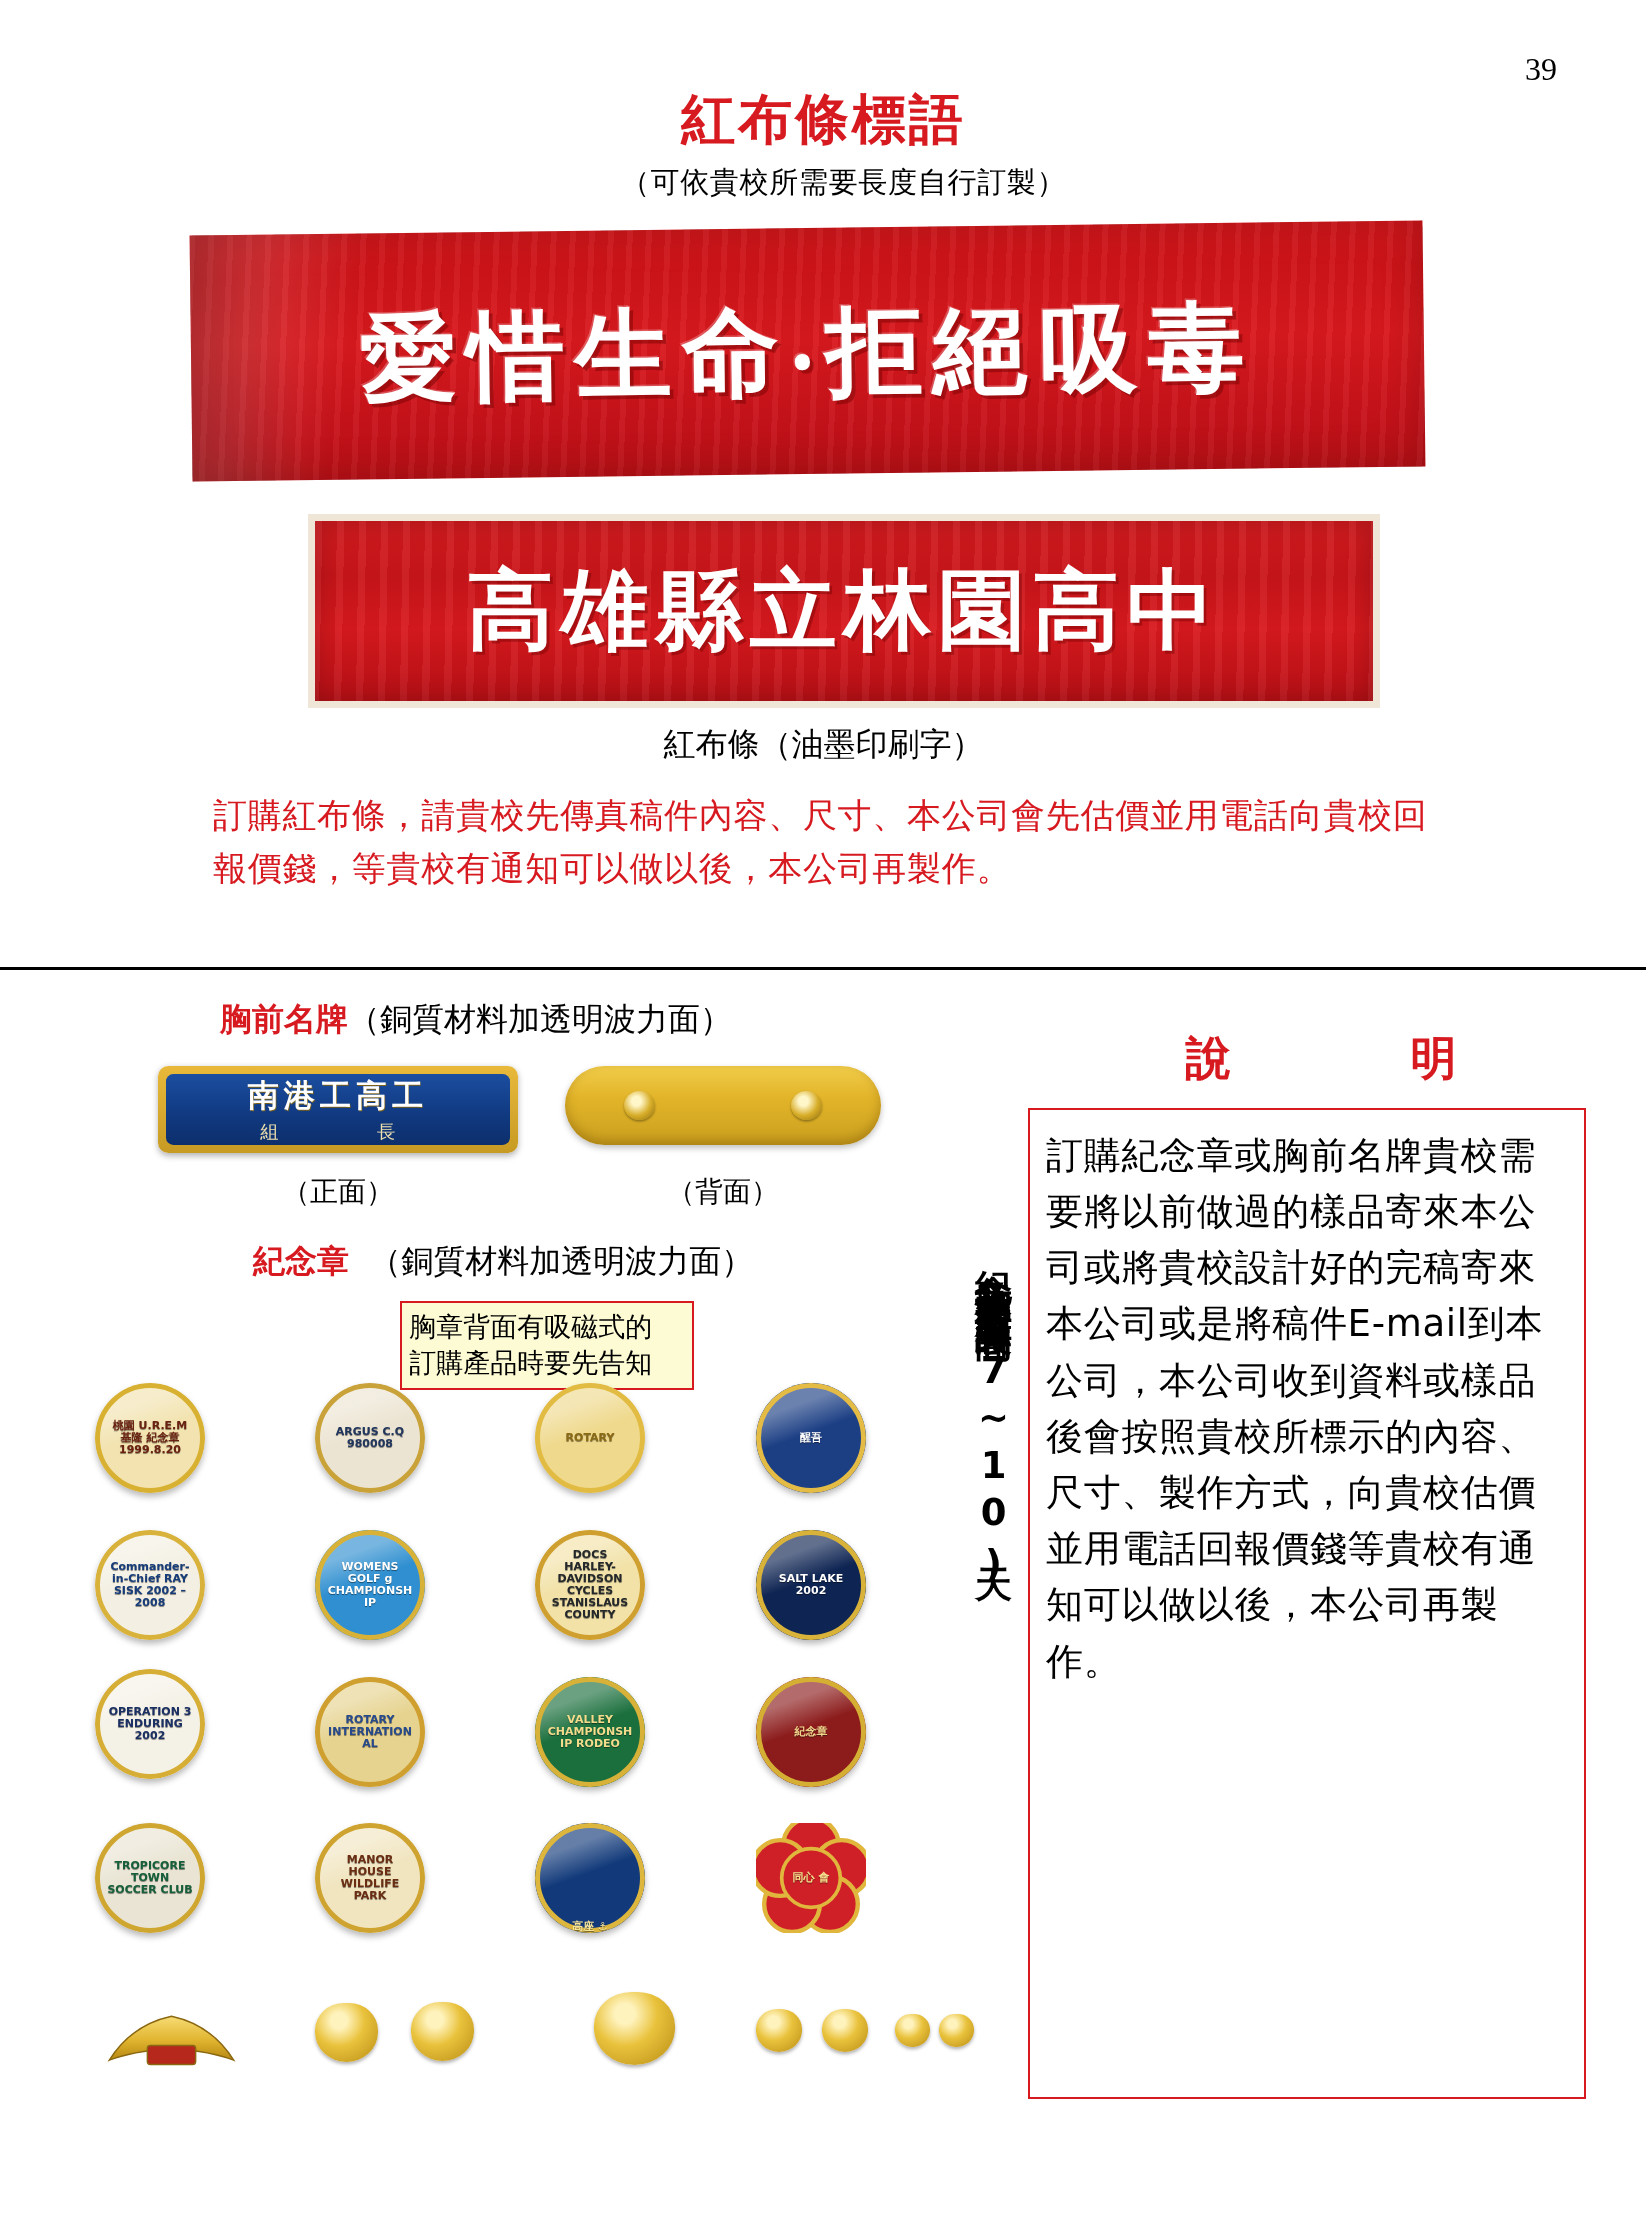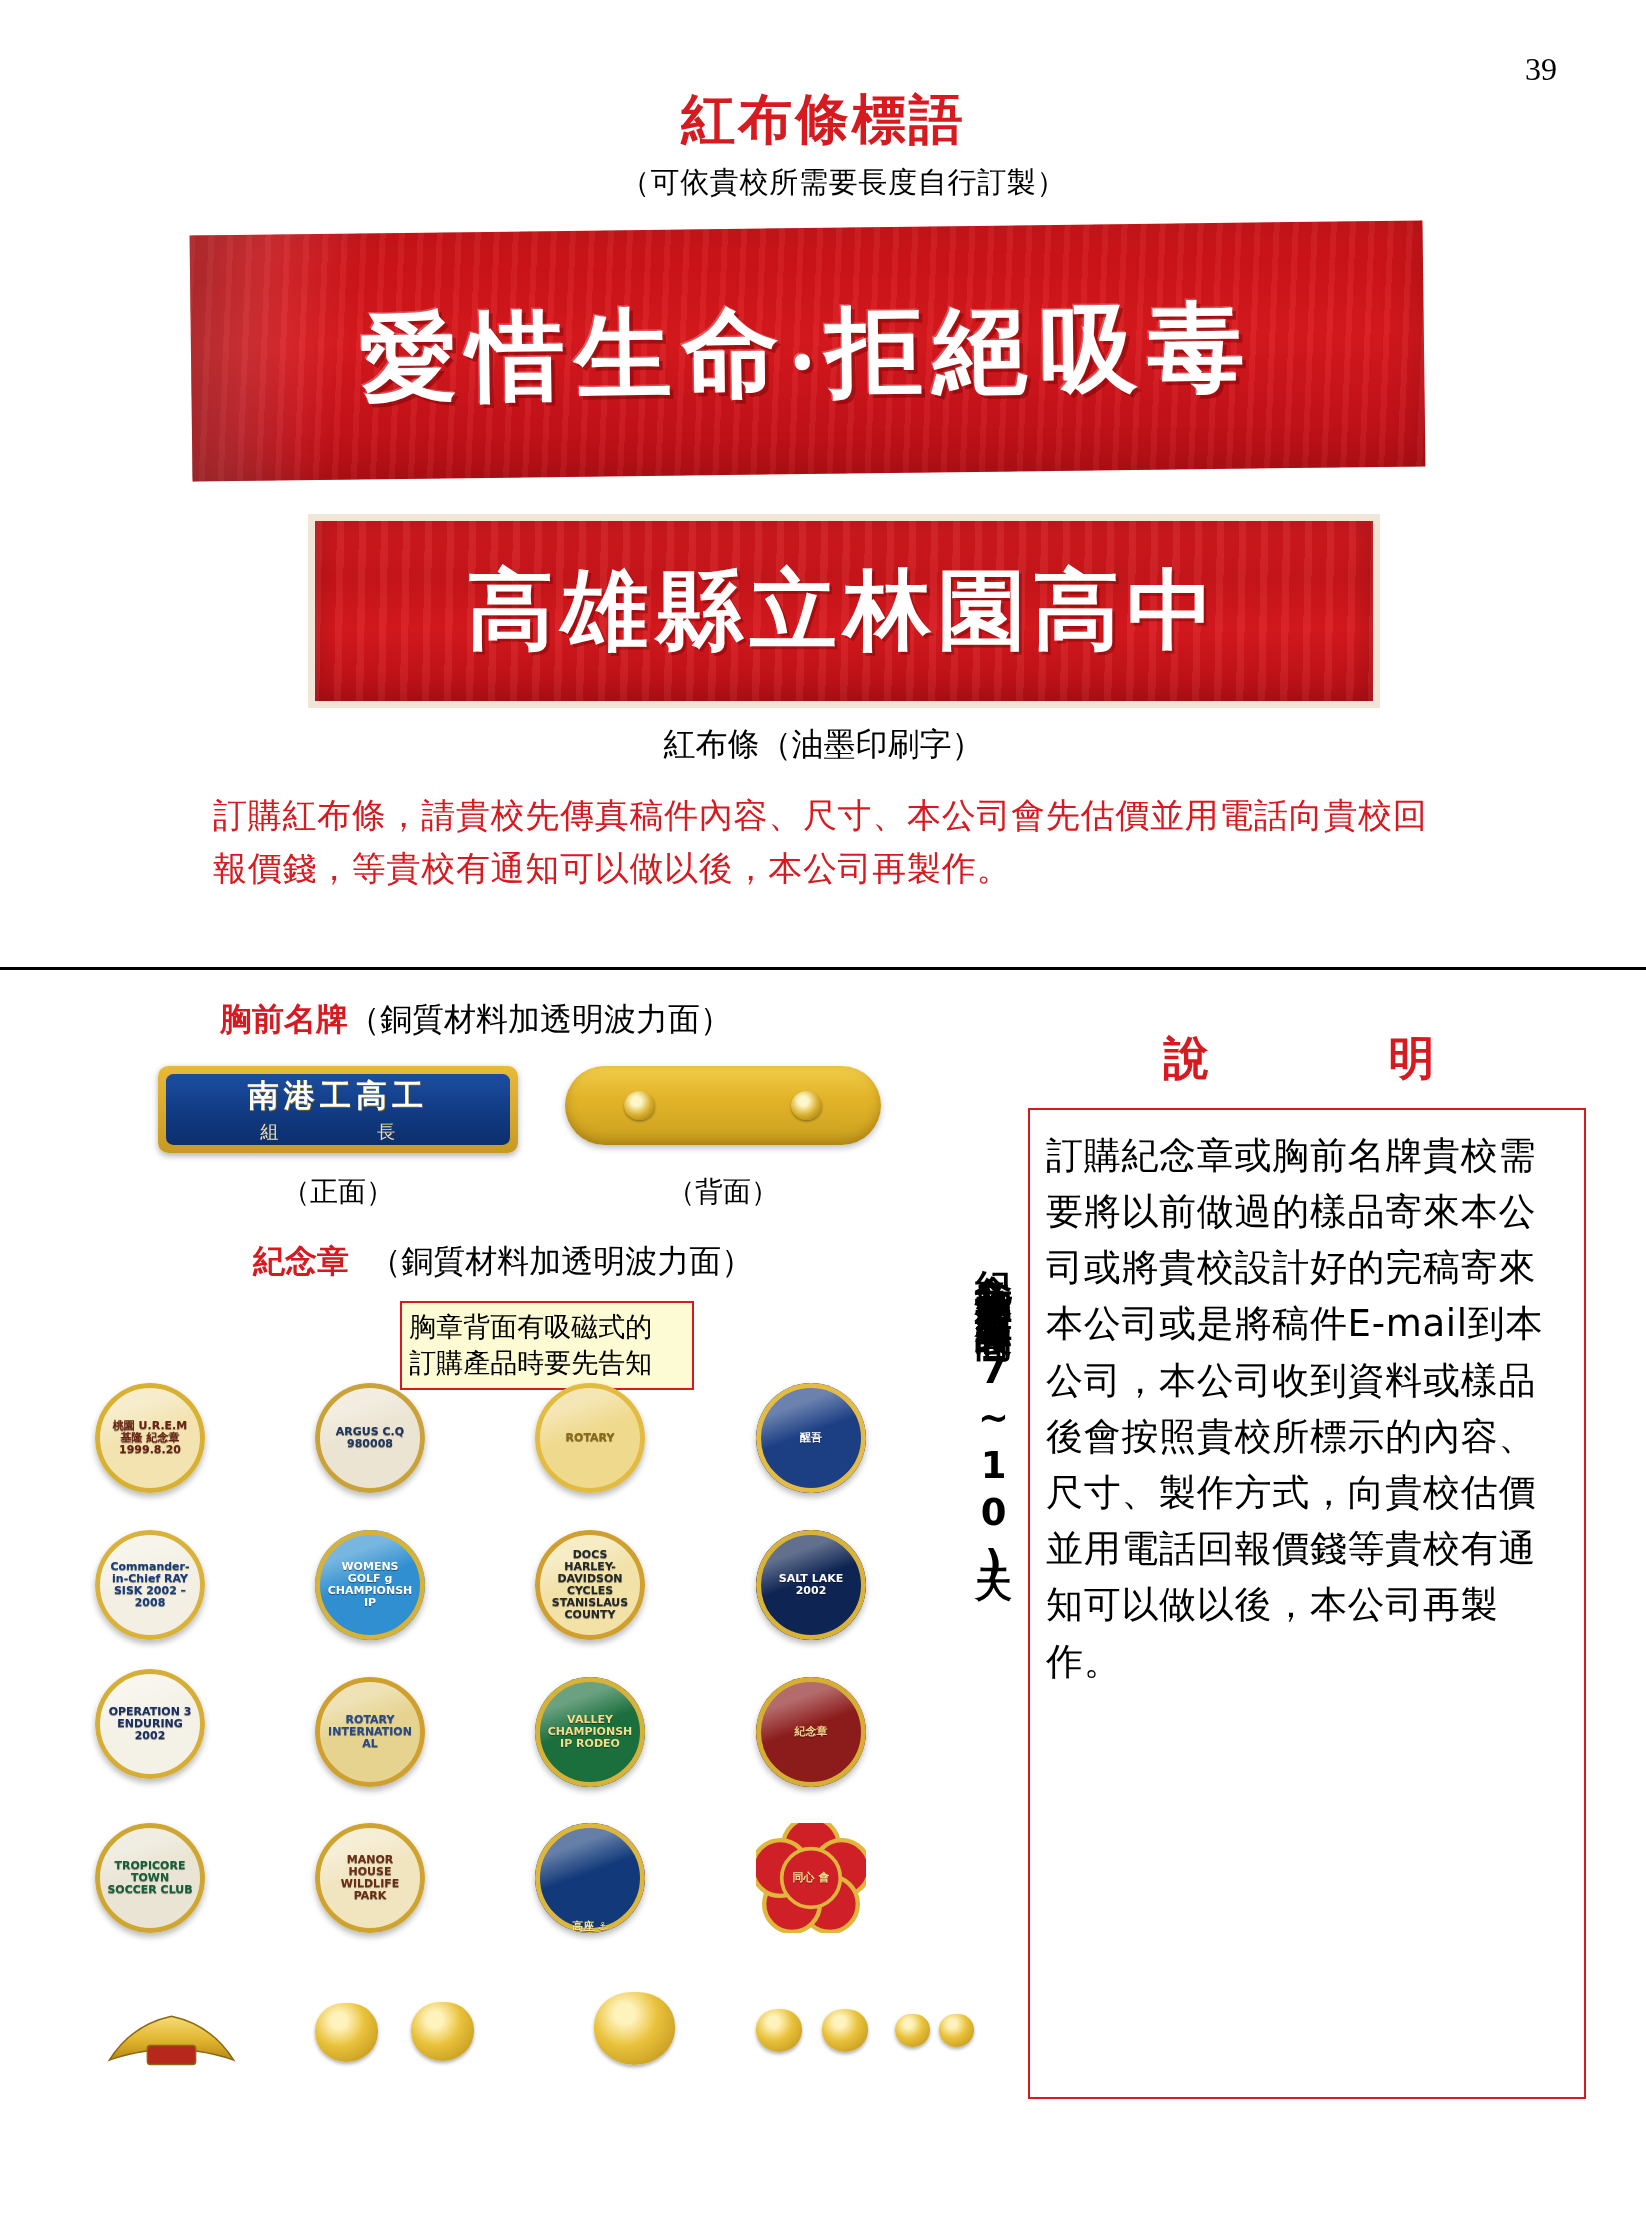--- a/index.html
+++ b/index.html
@@ -328,21 +328,21 @@
     color: #000;
     writing-mode: vertical-rl;
     text-orientation: upright;
     letter-spacing: 4.4px;
     line-height: 1.05;
   }
   
   .explain-title {
     position: absolute;
     top: 1028px;
-    left: 1020px;
+    left: 1042px;
     width: 558px;
     text-align: center;
     font-size: 46px;
     font-weight: bold;
     color: #d71920;
     letter-spacing: 29px;
     text-indent: 29px;
   }
   .explain-box {
     position: absolute;

